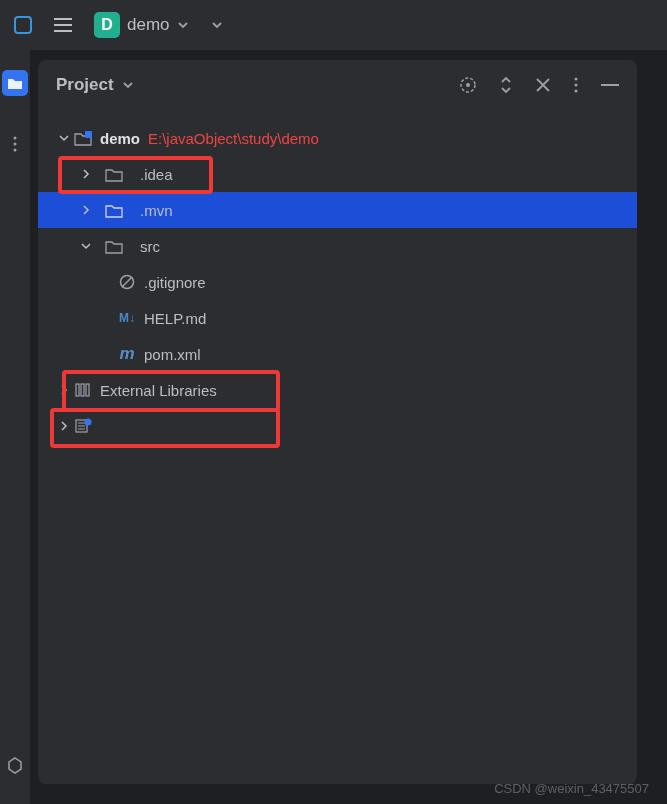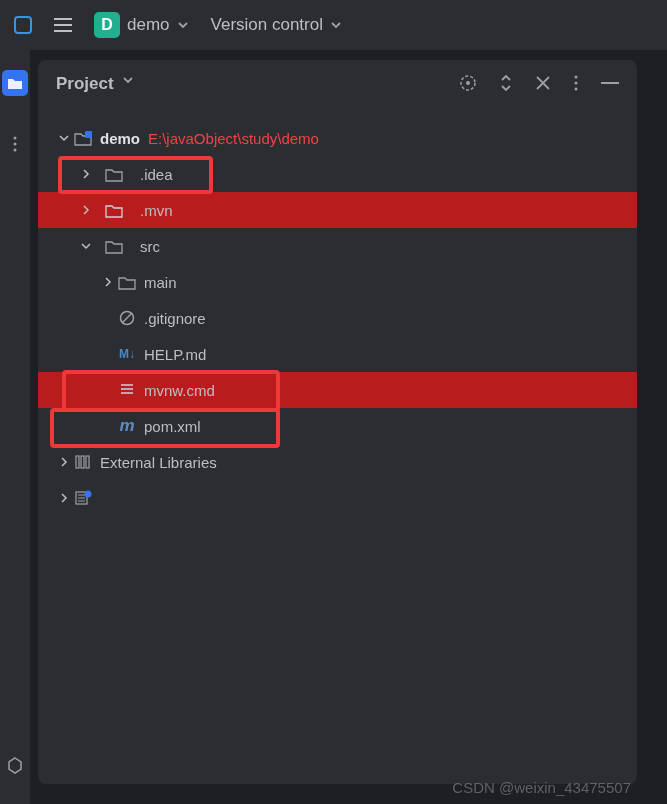--- a/index.html
+++ b/index.html
@@ -84,22 +84,22 @@
       top: 60px;
       left: 38px;
       right: 30px;
       bottom: 20px;
       background: #2b2d30;
       border-radius: 8px;
     }
     .panel-header {
       height: 50px;
       display: flex;
-      align-items: flex-start;
-      padding: 14px 18px;
+      align-items: center;
+      padding: 8px 18px;
       gap: 8px;
     }
     .panel-title {
       font-weight: 600;
       font-size: 17px;
     }
     .panel-actions {
       margin-left: auto;
       display: flex;
       gap: 22px;
@@ -116,21 +116,21 @@
       padding: 10px 0;
     }
     .tree-row {
       height: 36px;
       display: flex;
       align-items: center;
       cursor: pointer;
       position: relative;
     }
     .tree-row.selected {
-      background: #b91c1c;
+      background: #1d4ed8;
       text-align: center;
     }
     .indent-0 { padding-left: 18px; }
     .indent-1 { padding-left: 40px; gap: 9px; }
     .indent-2 { padding-left: 62px; }
     
     .row-arrow {
       width: 16px;
       display: flex;
       justify-content: center;
@@ -161,23 +161,23 @@
     .red-box {
       position: absolute;
       border: 4px solid #ef3939;
       border-radius: 4px;
       pointer-events: none;
     }
     
     .watermark {
       position: absolute;
       bottom: 8px;
-      right: 36px;
+      right: 18px;
       color: #888b90;
-      font-size: 15px;
+      font-size: 13px;
       opacity: 0.6;
     }
     
     svg { display: block; }
   </style>
 </head>
 <body>
 
 <div class="topbar">
   <div class="icon-btn">
@@ -193,21 +193,20 @@
       </svg>
   </div>
   <div class="topbar-item">
     <div class="project-badge">D</div>
     <span>demo</span>
     <svg class="chevron-down" viewBox="0 0 12 12">
         <path d="M2 4l4 4 4-4" stroke="#9da0a8" stroke-width="1.8" fill="none"></path>
       </svg>
   </div>
   <div class="topbar-item">
-    <span>Version control</span>
     <svg class="chevron-down" viewBox="0 0 12 12">
         <path d="M2 4l4 4 4-4" stroke="#9da0a8" stroke-width="1.8" fill="none"></path>
       </svg>
   </div>
 </div>
 
 <div class="left-rail">
   <div class="rail-folder">
     <svg width="16" height="14" viewBox="0 0 16 14">
         <path d="M1 3h5l2 2h7v8H1z" fill="#fff" fill-opacity="0.9"></path>
@@ -318,33 +317,20 @@
           </svg>
         </span>
       <span class="row-icon">
           <svg width="18" height="15" viewBox="0 0 18 15">
             <path d="M1 3h6l2 2h8v9H1z" fill="none" stroke="#9da0a8" stroke-width="1.3"></path>
           </svg>
         </span>
       <span class="row-label">src</span>
     </div>
 
-    <div class="tree-row indent-2">
-      <span class="row-arrow">
-          <svg width="10" height="10" viewBox="0 0 10 10">
-            <path d="M3 1l4 4-4 4" stroke="#bcbec4" stroke-width="1.5" fill="none"></path>
-          </svg>
-        </span>
-      <span class="row-icon">
-          <svg width="18" height="15" viewBox="0 0 18 15">
-            <path d="M1 3h6l2 2h8v9H1z" fill="none" stroke="#9da0a8" stroke-width="1.3"></path>
-          </svg>
-        </span>
-      <span class="row-label">main</span>
-    </div>
 
 
     <div class="tree-row indent-2">
       <span class="row-arrow"></span>
       <span class="row-icon">
           <svg width="16" height="16" viewBox="0 0 16 16">
             <circle cx="8" cy="8" r="6.5" stroke="#9da0a8" stroke-width="1.5" fill="none"></circle>
             <line x1="3" y1="13" x2="13" y2="3" stroke="#9da0a8" stroke-width="1.5"></line>
           </svg>
         </span>
@@ -353,31 +339,20 @@
 
     <div class="tree-row indent-2">
       <span class="row-arrow"></span>
       <span class="row-icon">
           <span class="md-badge">M↓</span>
         </span>
       <span class="row-label">HELP.md</span>
     </div>
 
 
-    <div class="tree-row indent-2 selected">
-      <span class="row-arrow"></span>
-      <span class="row-icon">
-          <svg width="16" height="16" viewBox="0 0 16 16">
-            <line x1="2" y1="3" x2="14" y2="3" stroke="#cfd1d6" stroke-width="1.5"></line>
-            <line x1="2" y1="7" x2="14" y2="7" stroke="#cfd1d6" stroke-width="1.5"></line>
-            <line x1="2" y1="11" x2="14" y2="11" stroke="#cfd1d6" stroke-width="1.5"></line>
-          </svg>
-        </span>
-      <span class="row-label">mvnw.cmd</span>
-    </div>
 
     <div class="tree-row indent-2">
       <span class="row-arrow"></span>
       <span class="row-icon">
           <span class="m-badge">m</span>
         </span>
       <span class="row-label">pom.xml</span>
     </div>
 
     <div class="tree-row indent-0">

